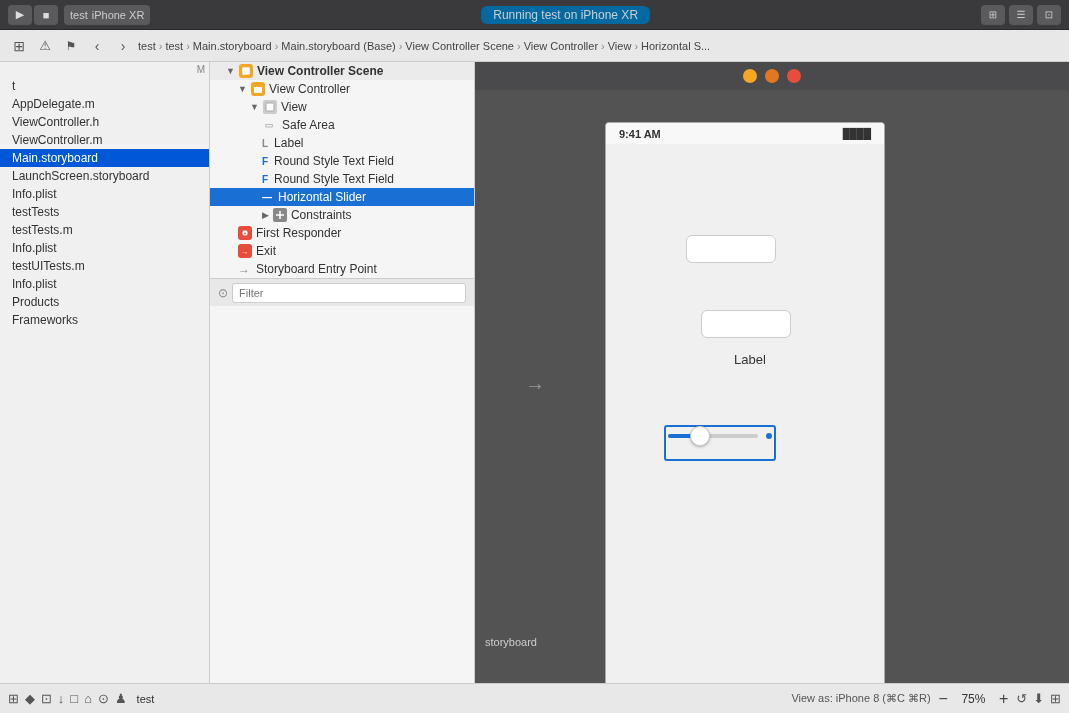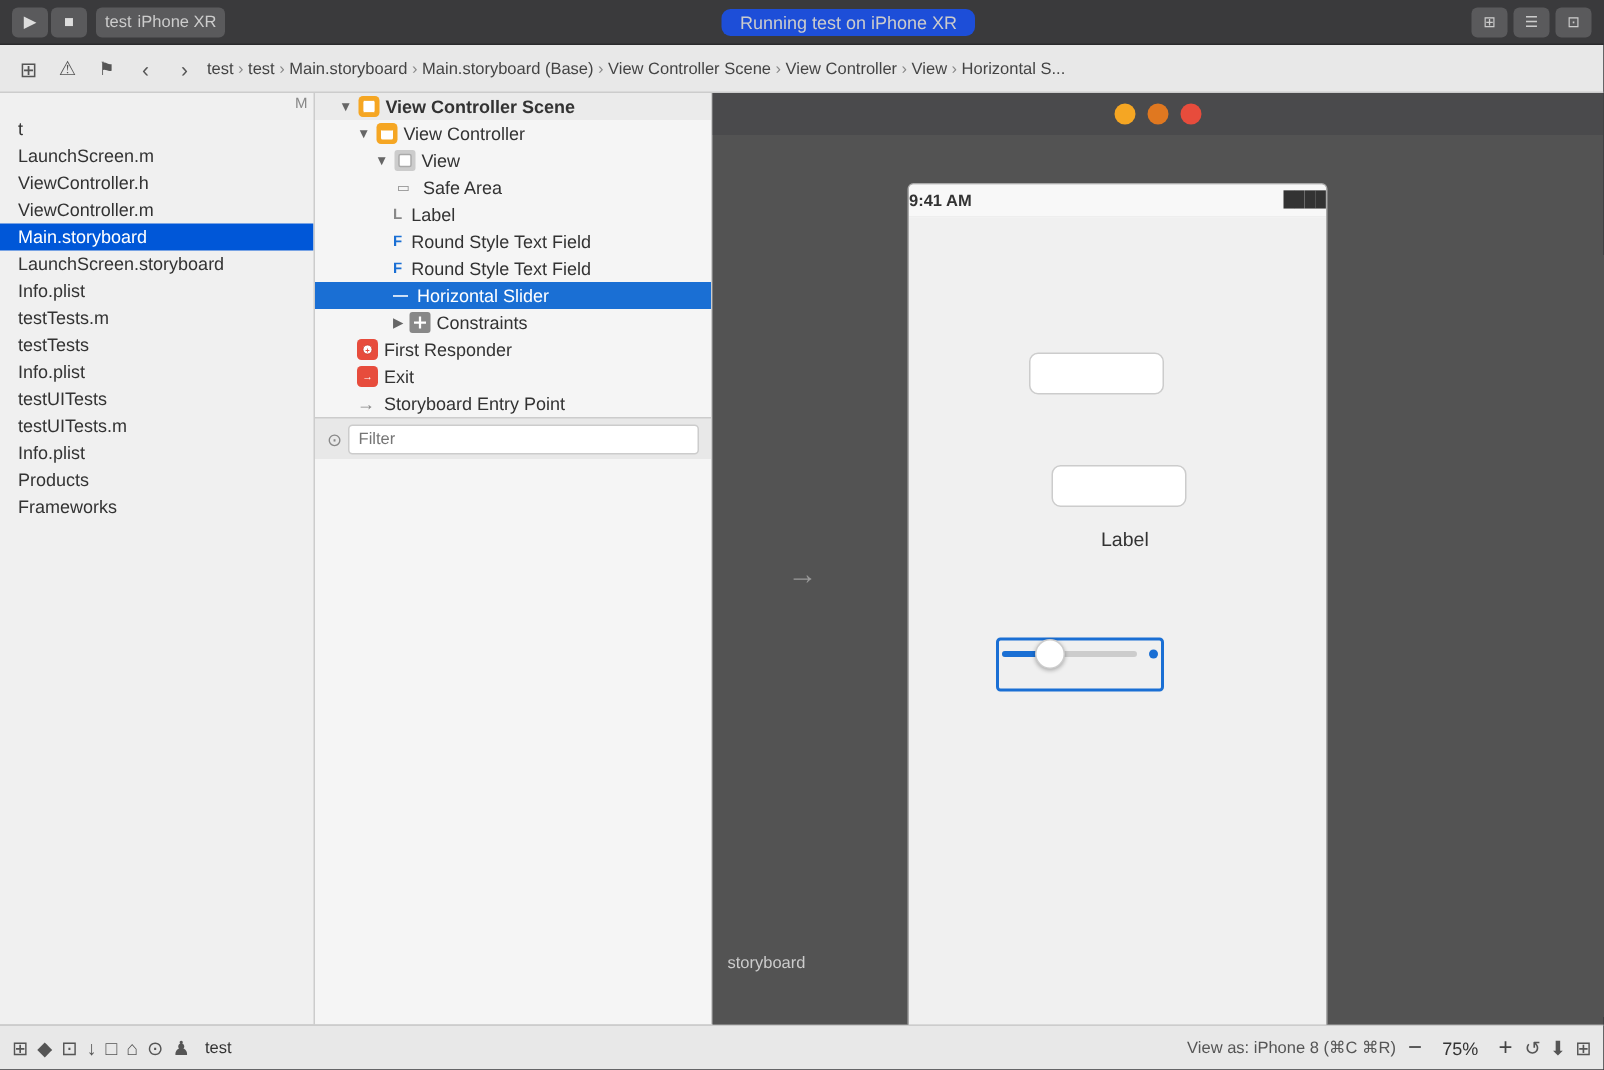--- a/index.html
+++ b/index.html
@@ -29,21 +29,21 @@
     .toolbar-btn.run { background: #5a5a5c; }
     .run-btn-group {
       display: flex;
       gap: 2px;
     }
     .title-bar {
       flex: 1;
       text-align: center;
     }
     .title-pill {
-      background: #1d4ed8;
+      background: #0369a1;
       border-radius: 6px;
       padding: 2px 12px;
       color: #ccc;
       font-size: 12px;
       display: inline-block;
     }
 
     
     .second-toolbar {
       height: 32px;
@@ -173,21 +173,21 @@
       border: 1px solid #aaa;
       border-radius: 4px;
       overflow: hidden;
     }
     .phone-status-bar {
       height: 22px;
       background: #f8f8f8;
       display: flex;
       align-items: center;
       justify-content: space-between;
-      padding: 0 0;
+      padding: 0 13px;
       font-size: 11px;
       font-weight: 600;
       border-bottom: 1px solid #eee;
     }
     .phone-content {
       background: #f0f0f0;
       height: calc(100% - 22px);
       position: relative;
     }
 
@@ -355,30 +355,29 @@
     <span class="breadcrumb-sep">›</span>
     <span class="breadcrumb-item">Horizontal S...</span>
   </div>
 </div>
 
 <div class="main-layout">
 
   <div class="left-sidebar">
     <div class="sidebar-item" style="text-align:right; color:#888; font-size:10px; padding-right:4px;">M</div>
     <div class="sidebar-item">t</div>
-    <div class="sidebar-item">LaunchScreen.m</div>
+    <div class="sidebar-item">AppDelegate.m</div>
     <div class="sidebar-item">ViewController.h</div>
     <div class="sidebar-item">ViewController.m</div>
     <div class="sidebar-item selected">Main.storyboard</div>
     <div class="sidebar-item">LaunchScreen.storyboard</div>
     <div class="sidebar-item">Info.plist</div>
+    <div class="sidebar-item">testTests</div>
     <div class="sidebar-item">testTests.m</div>
-    <div class="sidebar-item">testTests</div>
     <div class="sidebar-item">Info.plist</div>
-    <div class="sidebar-item">testUITests</div>
     <div class="sidebar-item">testUITests.m</div>
     <div class="sidebar-item">Info.plist</div>
     <div class="sidebar-item">Products</div>
     <div class="sidebar-item">Frameworks</div>
   </div>
 
   <div class="scene-tree">
 
     <div class="tree-item tree-indent-1" style="background:#ebebeb; font-weight:600;">
       <span class="triangle">▼</span>

